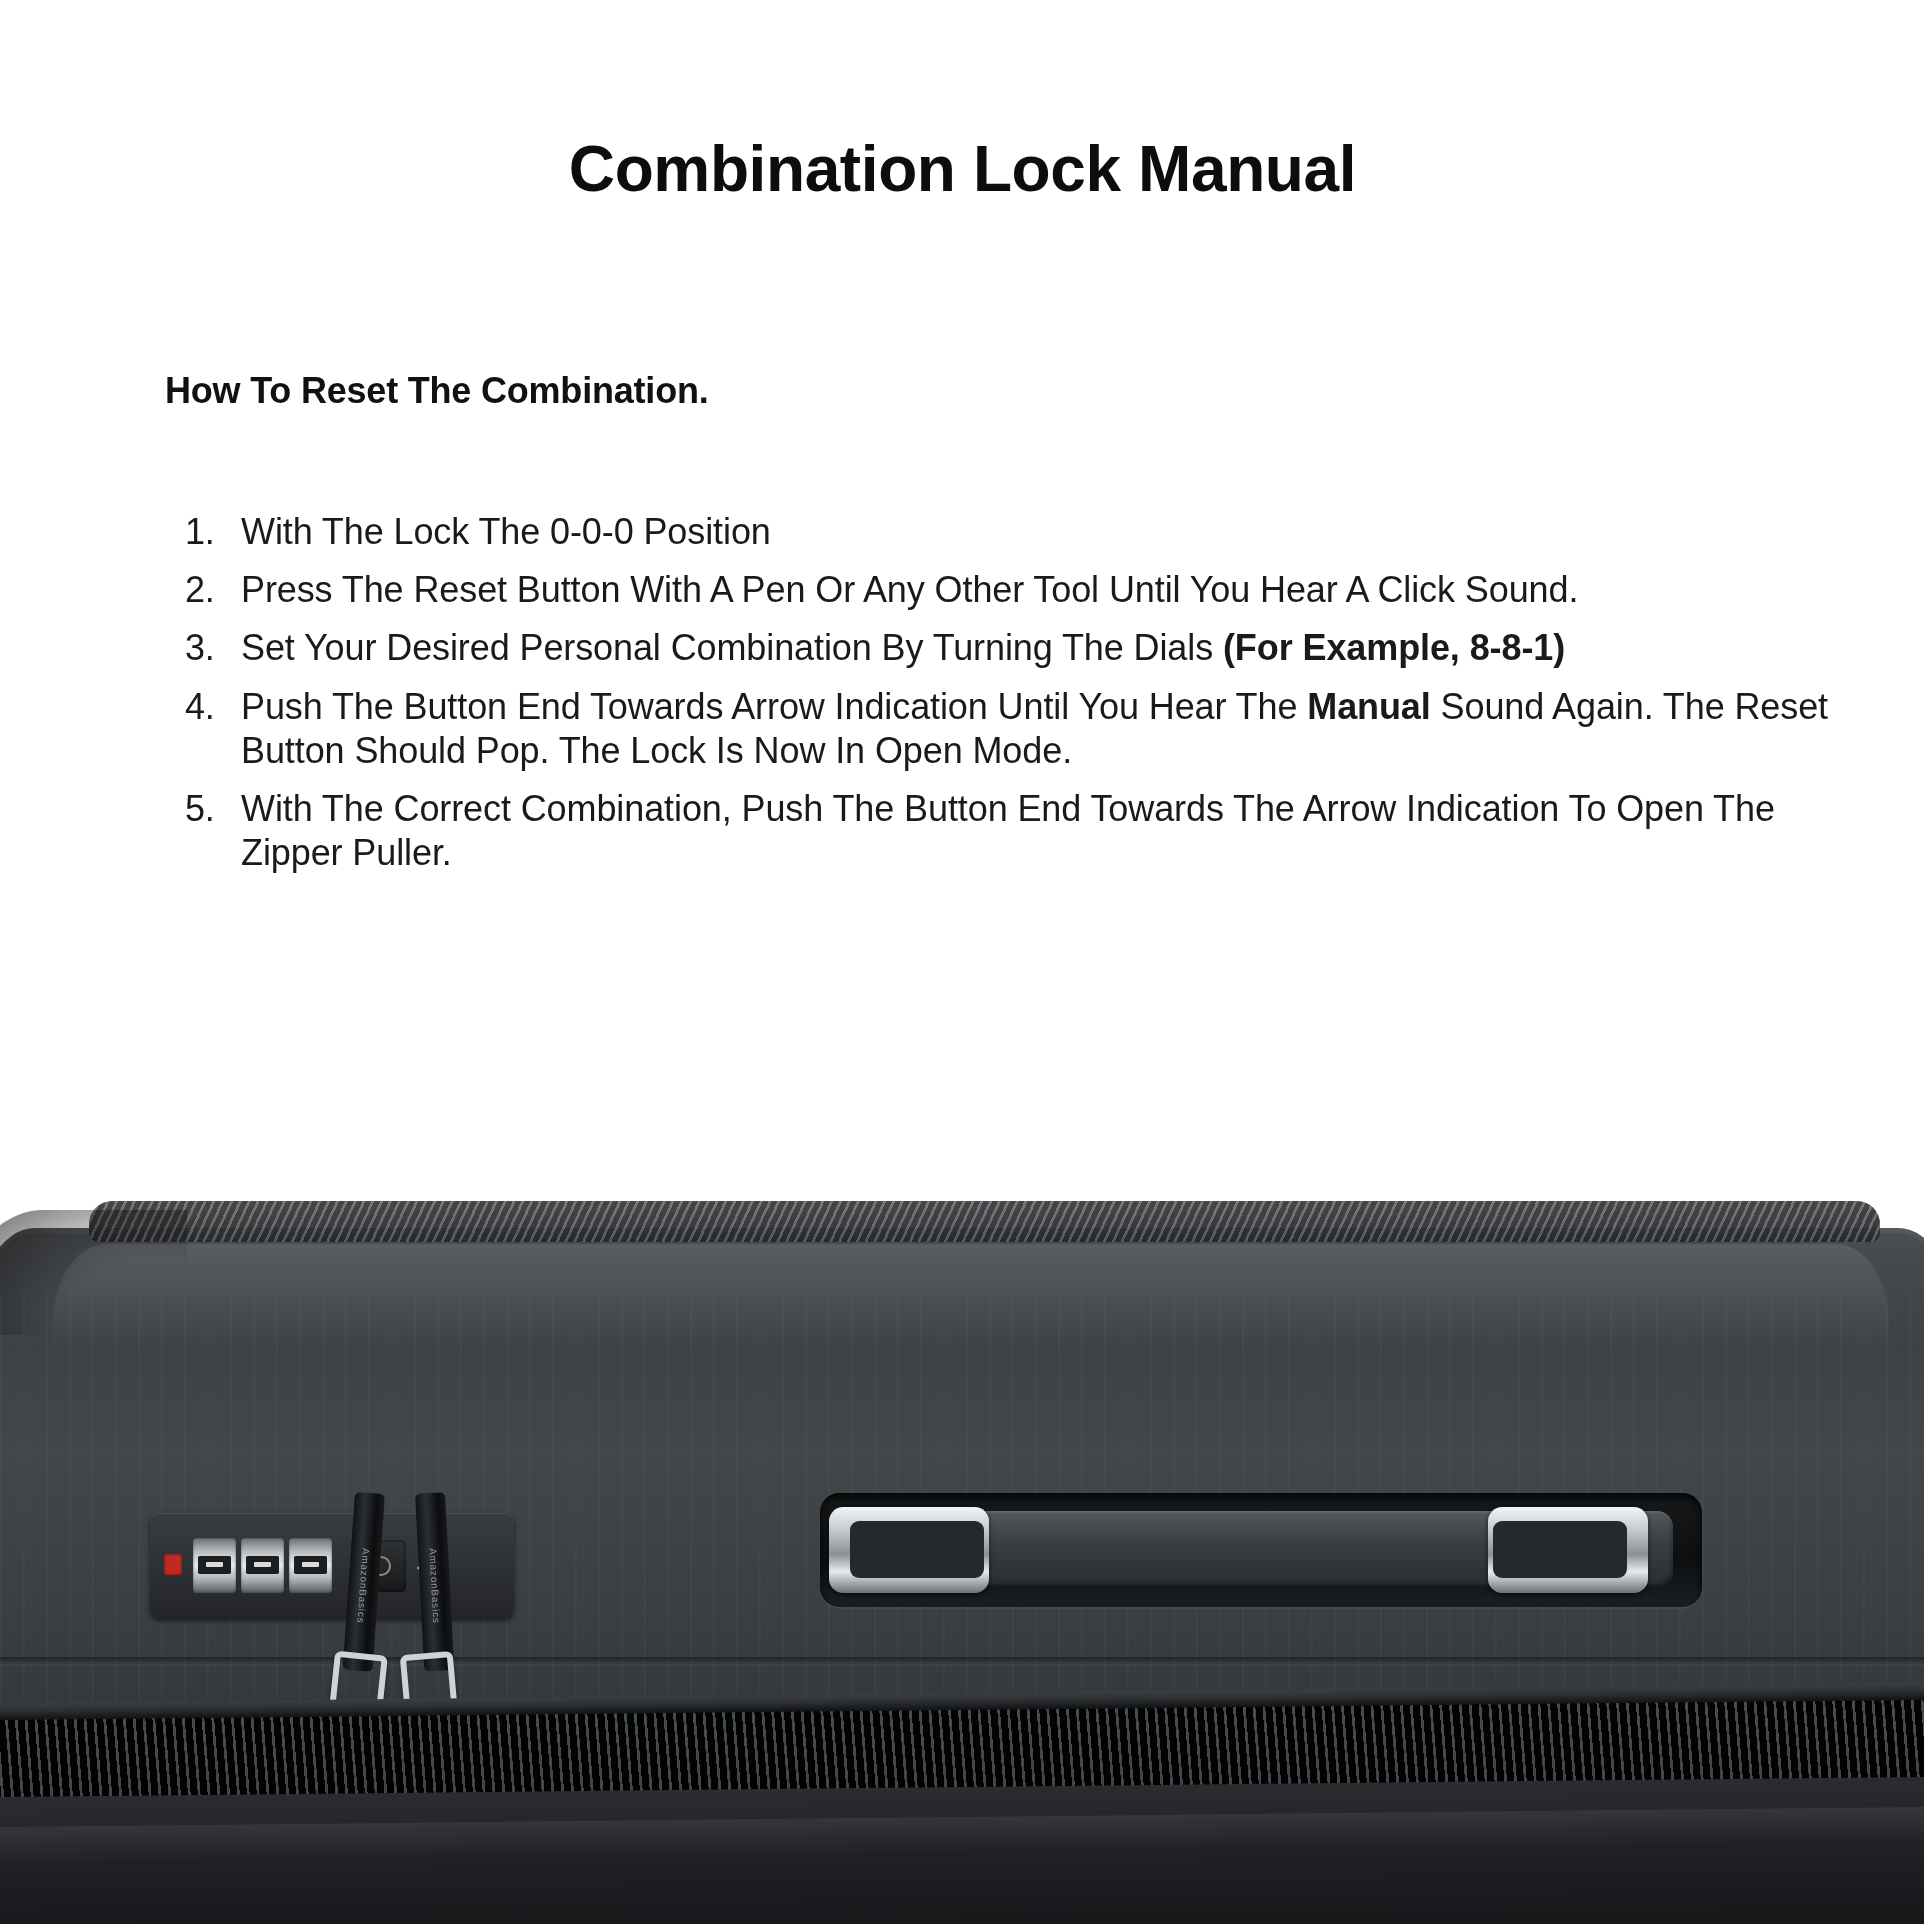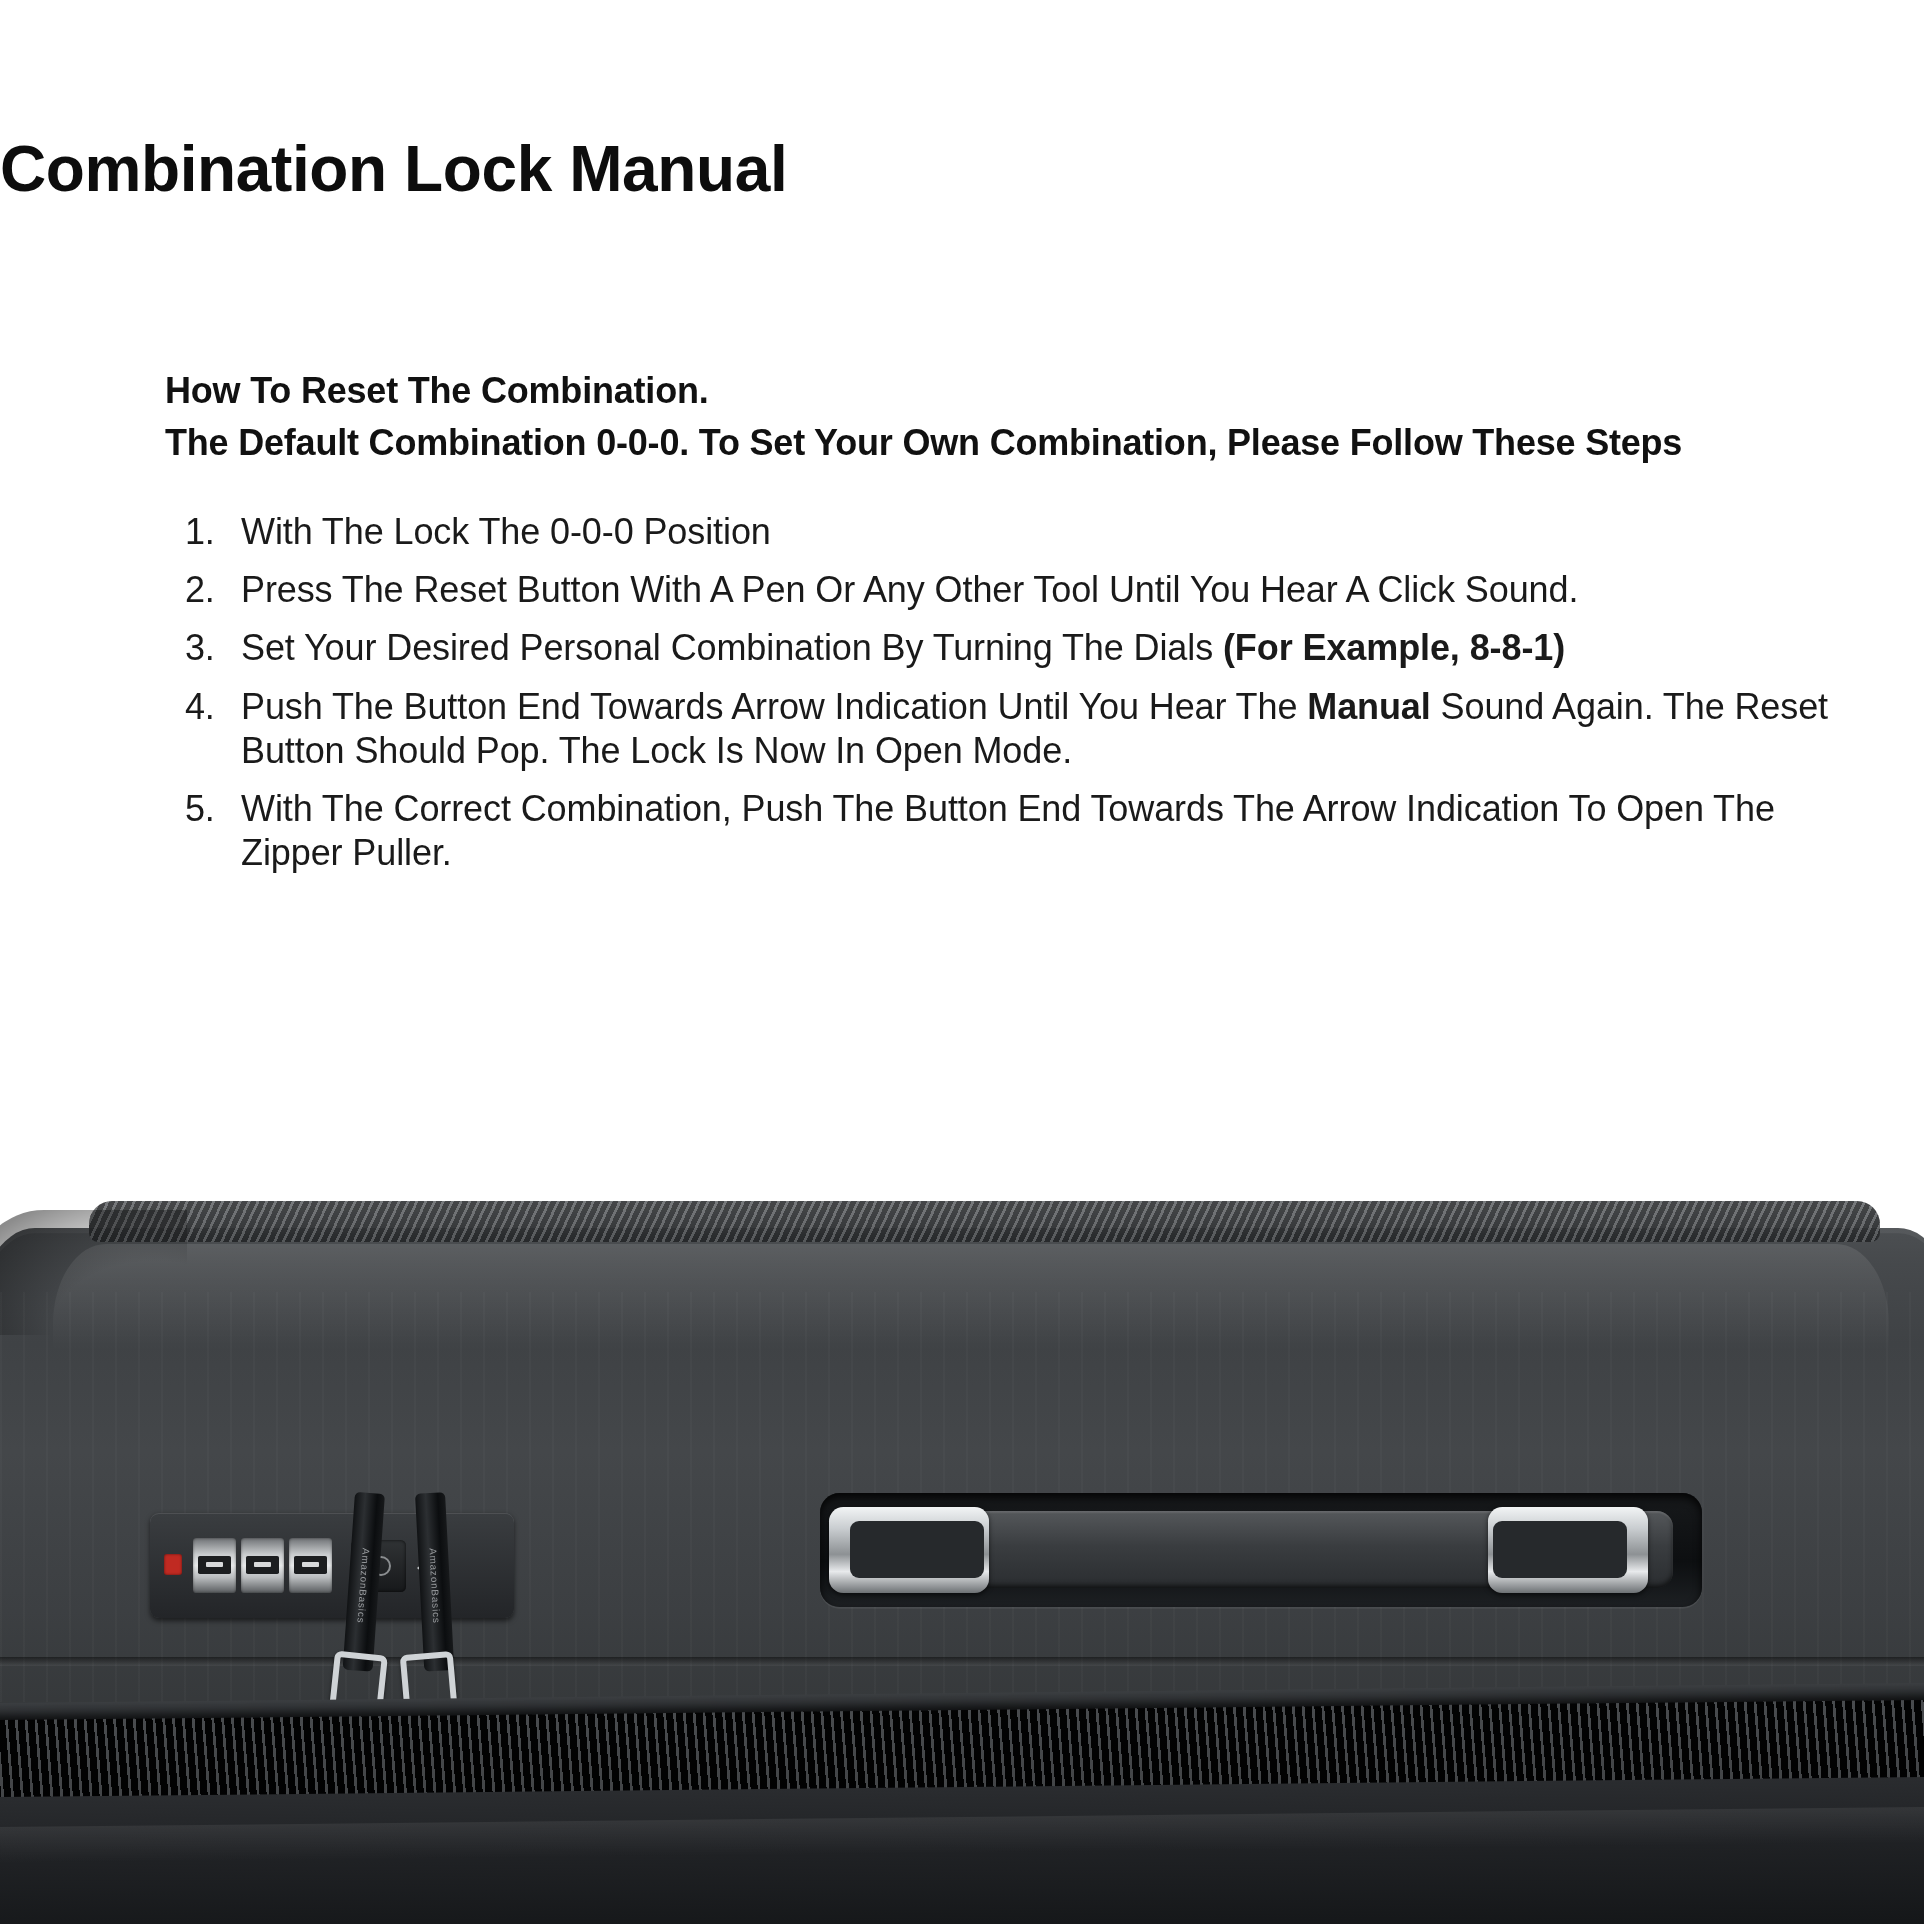--- a/index.html
+++ b/index.html
@@ -22,20 +22,21 @@
     height: 1925px;
     background: #ffffff;
   }
 
   
   .title {
     position: absolute;
     top: 132px;
     left: 0;
     width: 1925px;
+    text-align: center;
     font-size: 64px;
     font-weight: bold;
     letter-spacing: -0.4px;
     color: #0d0d0d;
   }
 
   
   .intro {
     position: absolute;
     top: 365px;
@@ -396,21 +397,20 @@
 </style>
 </head>
 <body>
 
 <div class="page">
 
   <div class="title">Combination Lock Manual</div>
 
   <div class="intro">
     <div class="intro-line">How To Reset The Combination.</div>
-    <div class="intro-line">The Default Combination 0-0-0. To Set Your Own Combination, Please Follow These Steps</div>
   </div>
 
   <div class="steps">
 
     <div class="step">
       <span class="step-num">1.</span>
       <span class="step-text"><span>With The Lock The 0-0-0 Position</span><b></b><span></span></span>
     </div>
 
     <div class="step">

